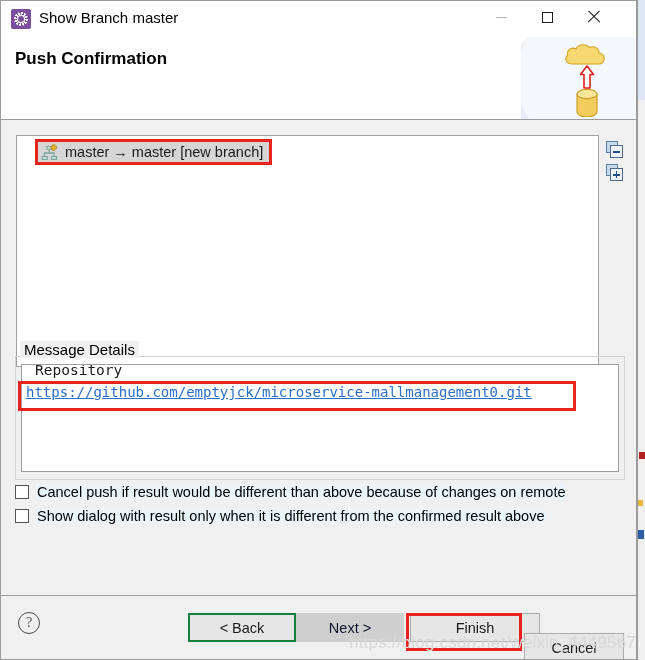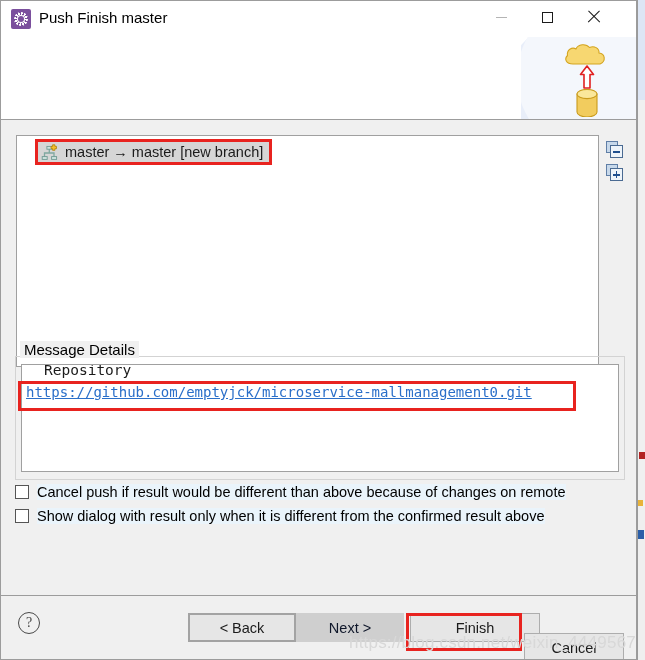--- a/index.html
+++ b/index.html
@@ -257,21 +257,21 @@
     position: absolute;
     left: 20px; top: 363px;
     width: 598px; height: 108px;
     background: #ffffff;
     border: 1px solid #a0a0a0;
     box-sizing: border-box;
     overflow: hidden;
   }
   .msg-repo {
     position: absolute;
-    left: 22px; top: -3px;
+    left: 13px; top: -3px;
     font-family: "DejaVu Sans Mono", monospace;
     font-size: 14.5px;
     color: #1b1b1b;
     white-space: nowrap;
   }
   .msg-url {
     position: absolute;
     left: 4px; top: 19px;
     font-family: "DejaVu Sans Mono", monospace;
     font-size: 14px;
@@ -342,21 +342,21 @@
     font-size: 14.5px;
     color: #1b1b1b;
     background: #e6e6e6;
     border: 1px solid #adadad;
     box-sizing: border-box;
     display: flex;
     align-items: center;
     justify-content: center;
     font-family: "Liberation Sans", sans-serif;
   }
-  .btn-back   { left: 187px; width: 108px; border: 2px solid #a3a3a3; }
+  .btn-back   { left: 187px; width: 108px; border: 2px solid #15803d; }
   .btn-next   { left: 295px; width: 108px; background: #cfcfcf; color: #0f172a; border-color: #cfcfcf; }
   .btn-finish { left: 409px; width: 130px; }
   .btn-cancel { left: 523px; width: 100px; margin-top: 20px; }
   .finish-highlight {
     position: absolute;
     left: 405px; top: 612px;
     width: 116px; height: 38px;
     border: 3px solid #e8231f;
     box-sizing: border-box;
     pointer-events: none;
@@ -384,33 +384,34 @@
   <div class="bg-g"></div>
 </div>
 
 <div id="dialog">
 
   <div class="titlebar">
     <div class="title-icon">
       <div class="gear-outer"></div>
       <div class="gear-inner"></div>
     </div>
-    <div class="title-text">Push Finish master</div>
+    <div class="title-text">Show Branch master</div>
     <div class="win-btn win-min">
       <span class="min-glyph"></span>
     </div>
     <div class="win-btn win-max">
       <span class="max-glyph"></span>
     </div>
     <div class="win-btn win-close">
       <span class="close-glyph"></span>
     </div>
   </div>
 
   <div class="header">
+    <div class="header-title">Push Confirmation</div>
     <div class="banner">
       <div class="swoosh1"></div>
       <div class="swoosh2"></div>
       <svg class="cloud" viewBox="0 0 44 22" xmlns="http://www.w3.org/2000/svg">
         <path d="M10 21 C3 21 1 16 4.5 12.5 C3.5 7 9 3.5 13 6 C15 1 23 0.2 26.5 4.5 C31 2.5 36.5 5 36 10 C42 10.5 43.5 18 37 21 Z" fill="#f7d771" stroke="#d4a520" stroke-width="1.1" stroke-linejoin="round"></path>
       </svg>
       <svg class="arrow" viewBox="0 0 16 24" xmlns="http://www.w3.org/2000/svg">
         <path d="M8 1 L14.5 9.5 L11 9.5 L11 23 L5 23 L5 9.5 L1.5 9.5 Z" fill="#ffffff" stroke="#e02020" stroke-width="1.6" stroke-linejoin="round"></path>
       </svg>
       <svg class="cyl" viewBox="0 0 22 28" xmlns="http://www.w3.org/2000/svg">

